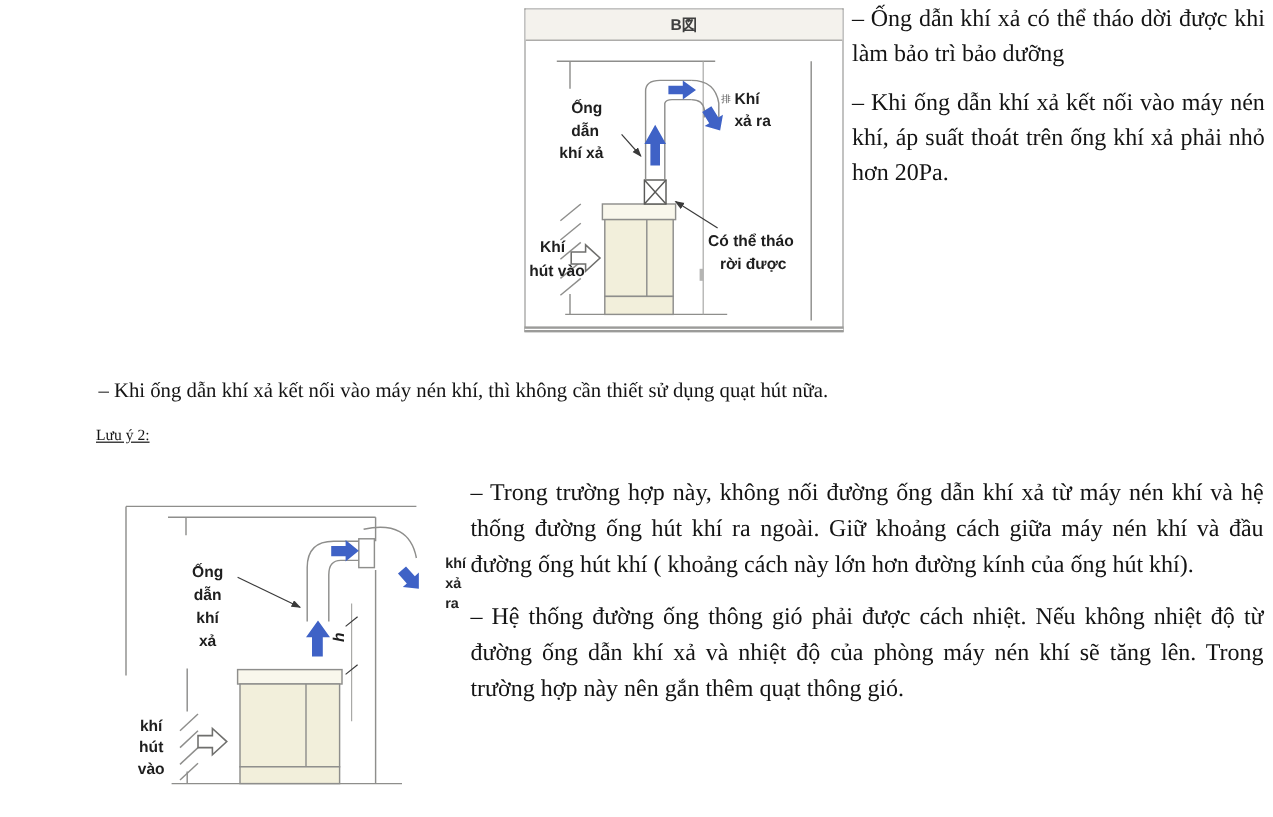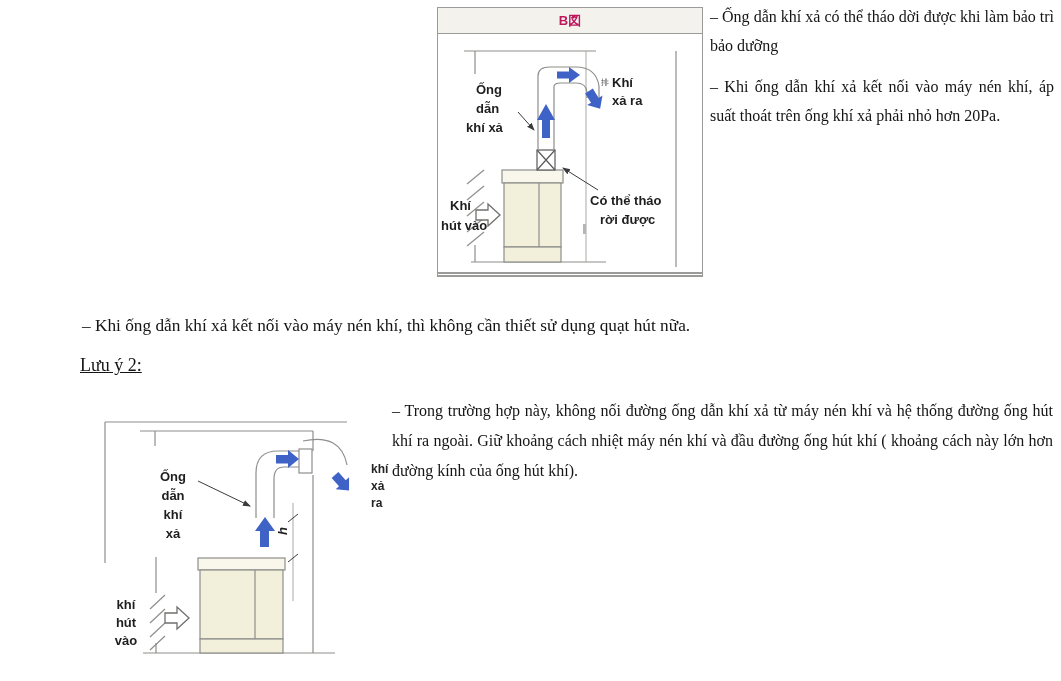--- a/index.html
+++ b/index.html
@@ -2,34 +2,34 @@
 <html><head>
 <meta charset="utf-8">
 <style>
   html,body{margin:0;padding:0;background:#fff;}
   #page{position:relative;width:1061px;height:681px;background:#ffffff;overflow:hidden;
         font-family:"Liberation Serif", serif;color:#141414;}
   
   #fig-top{position:absolute;left:437px;top:7px;width:266px;height:270px;box-sizing:border-box;
            border:1.5px solid #9b9b99;border-bottom:5px double #9b9b99;background:#fff;}
   #fig-top-header{height:25px;line-height:25px;border-bottom:1.5px solid #9b9b99;background:#f4f2ed;
-           text-align:center;font-family:"Liberation Sans",sans-serif;font-size:13px;font-weight:700;color:#be185d;}
+           text-align:center;font-family:"Liberation Sans",sans-serif;font-size:13px;font-weight:700;color:#404040;}
   #fig-top svg{display:block;}
   
   #fig-bottom{position:absolute;left:95px;top:413px;width:272px;height:252px;}
   
   .diag-label{font-family:"Liberation Sans",sans-serif;font-weight:700;font-size:13px;fill:#1e1e1e;}
   .jp{font-family:"DejaVu Sans",sans-serif;font-weight:400;font-size:8px;fill:#4a4a4a;}
   
-  .textcol{position:absolute;text-align:justify;font-size:16px;line-height:29px;}
+  .textcol{position:absolute;text-align:justify;font-size:20px;line-height:29px;}
   .textcol p{margin:0 0 12px 0;}
   #note2-col{line-height:30px;}
   #note2-col p{margin:0 0 13px 0;}
   #mid-line{position:absolute;left:82px;top:316px;width:900px;font-size:17.3px;}
-  #luu-y{position:absolute;left:80px;top:355px;font-size:18px;text-decoration:underline;}
+  #luu-y{position:absolute;left:80px;top:355px;font-size:13px;text-decoration:underline;}
   #exh-label{position:absolute;left:371px;top:461px;font-family:"Liberation Sans",sans-serif;
              font-size:12px;font-weight:600;line-height:17px;color:#222;}
   .line{stroke:#8e8e8c;stroke-width:1.2;fill:none;}
   .thin{stroke:#a9a9a7;stroke-width:1;fill:none;}
   .ptr{stroke:#3a3a3a;stroke-width:1;fill:none;}
   .cream{fill:#f2efdb;stroke:#8e8e8c;stroke-width:1.2;}
   .cream-light{fill:#f9f7ec;stroke:#8e8e8c;stroke-width:1.2;}
   .blue{fill:#3f62c6;stroke:none;}
   .white-arrow{fill:#ffffff;stroke:#6f6f6d;stroke-width:1.3;}
 </style>
@@ -187,16 +187,17 @@
     </svg>
   </div>
 
   <div id="exh-label">
     <div>khí</div>
     <div>xả</div>
     <div>ra</div>
   </div>
 
   <div class="textcol" id="note2-col" style="left:392px;top:396px;width:661px;">
-    <p>– Trong trường hợp này, không nối đường ống dẫn khí xả từ máy nén khí và hệ thống đường ống hút khí ra ngoài. Giữ khoảng cách nhiệt máy nén khí và đầu đường ống hút khí ( khoảng cách này lớn hơn đường kính của ống hút khí).</p>
+    <p>– Trong trường hợp này, không nối đường ống dẫn khí xả từ máy nén khí và hệ thống đường ống hút khí ra ngoài. Giữ khoảng cách giữa máy nén khí và đầu đường ống hút khí ( khoảng cách này lớn hơn đường kính của ống hút khí).</p>
+    <p>– Hệ thống đường ống thông gió phải được cách nhiệt. Nếu không nhiệt độ từ đường ống dẫn khí xả và nhiệt độ của phòng máy nén khí sẽ tăng lên. Trong trường hợp này nên gắn thêm quạt thông gió.</p>
   </div>
 
 </div>
 
 </body></html>

